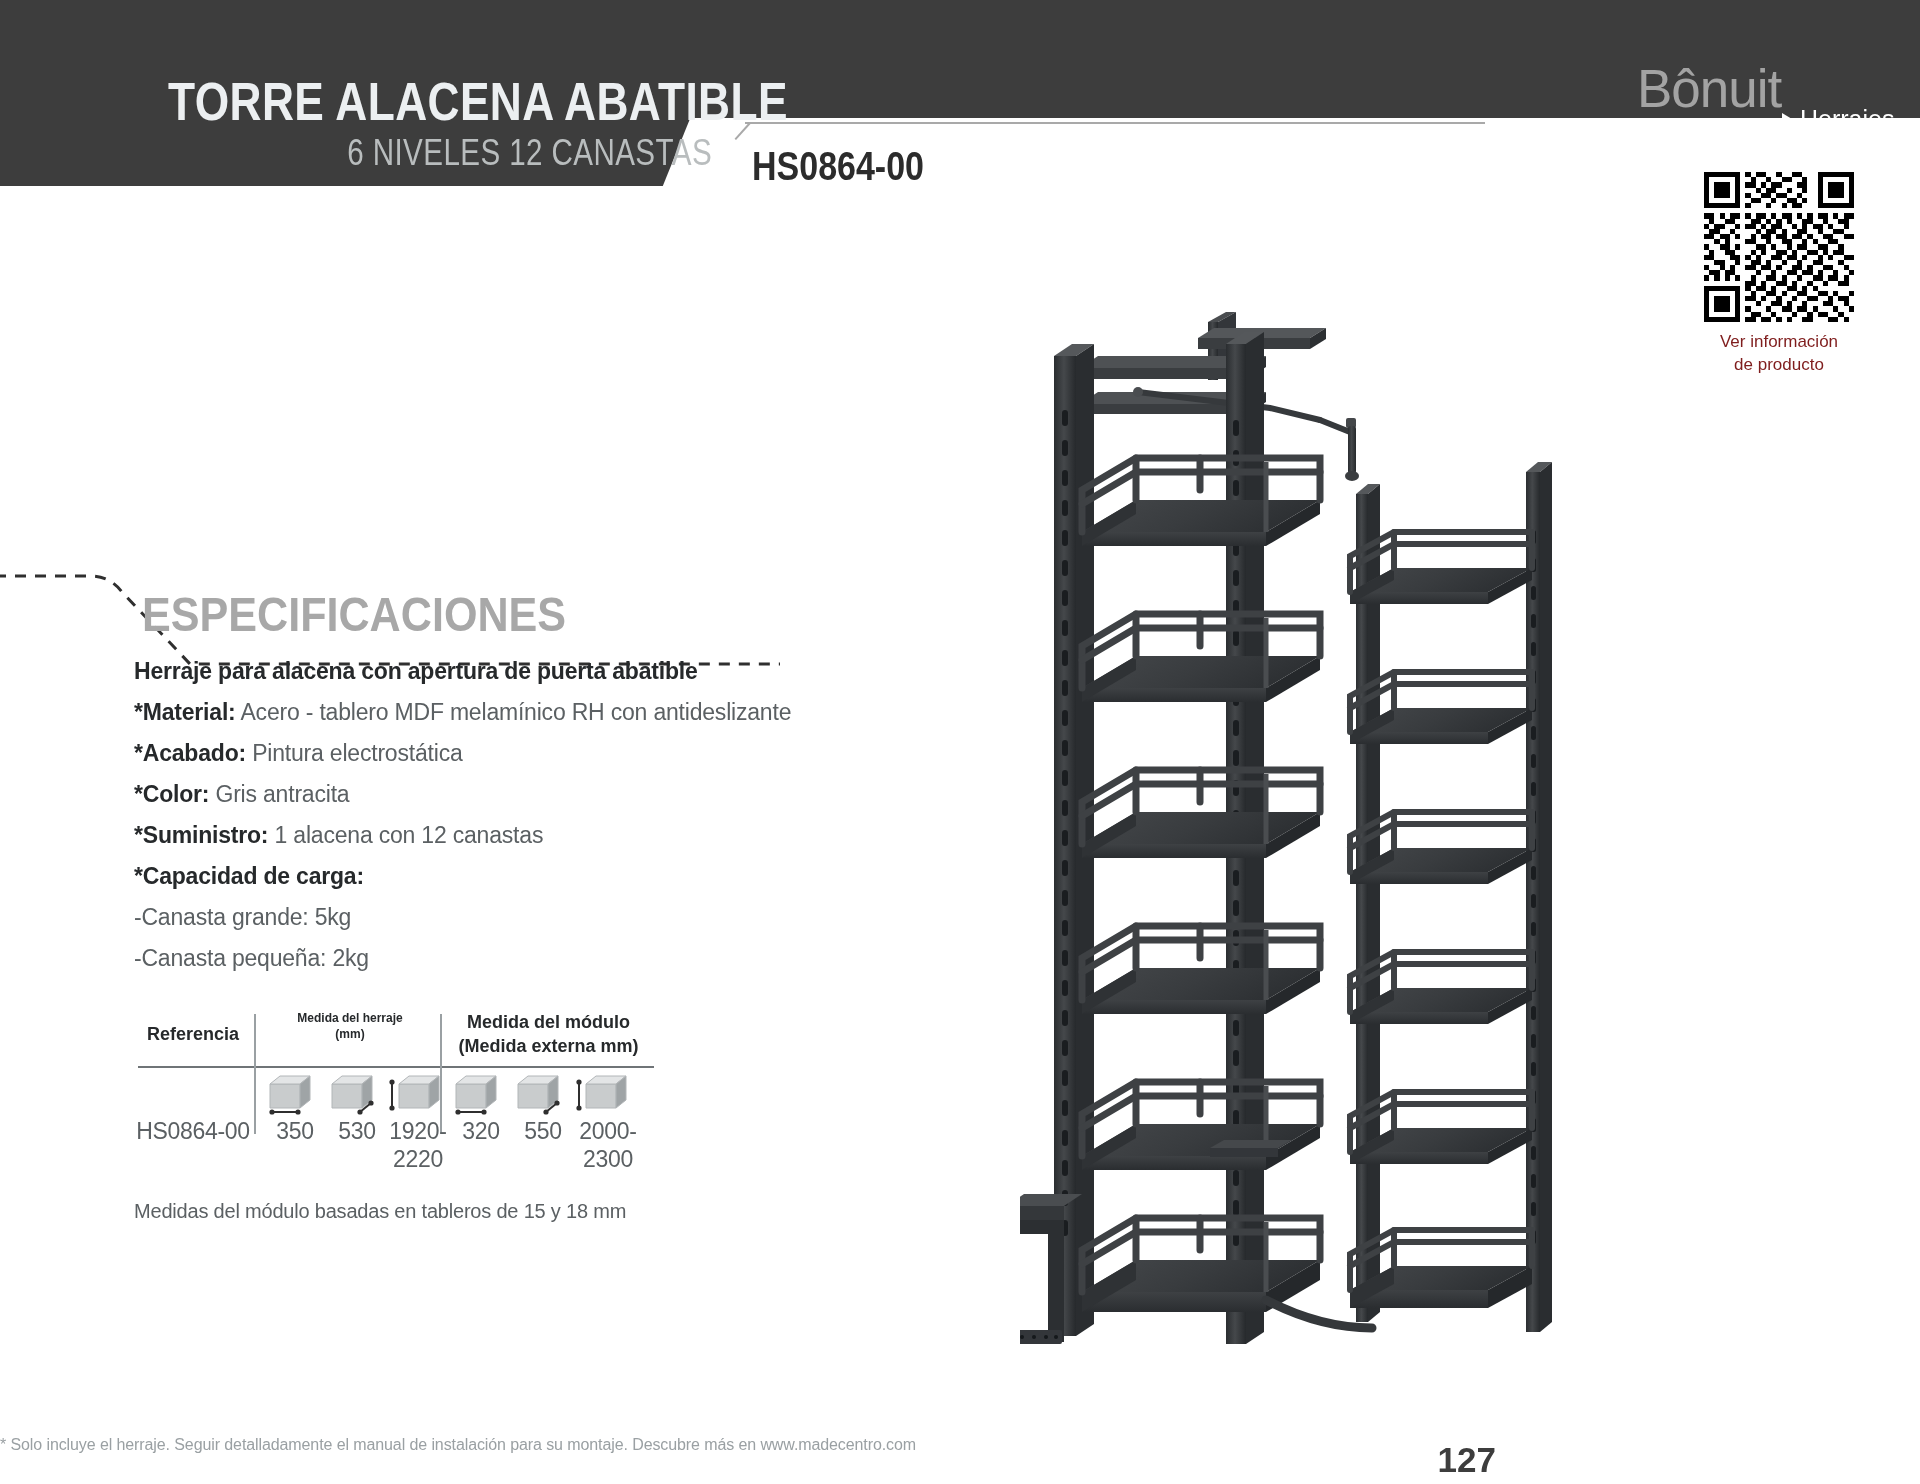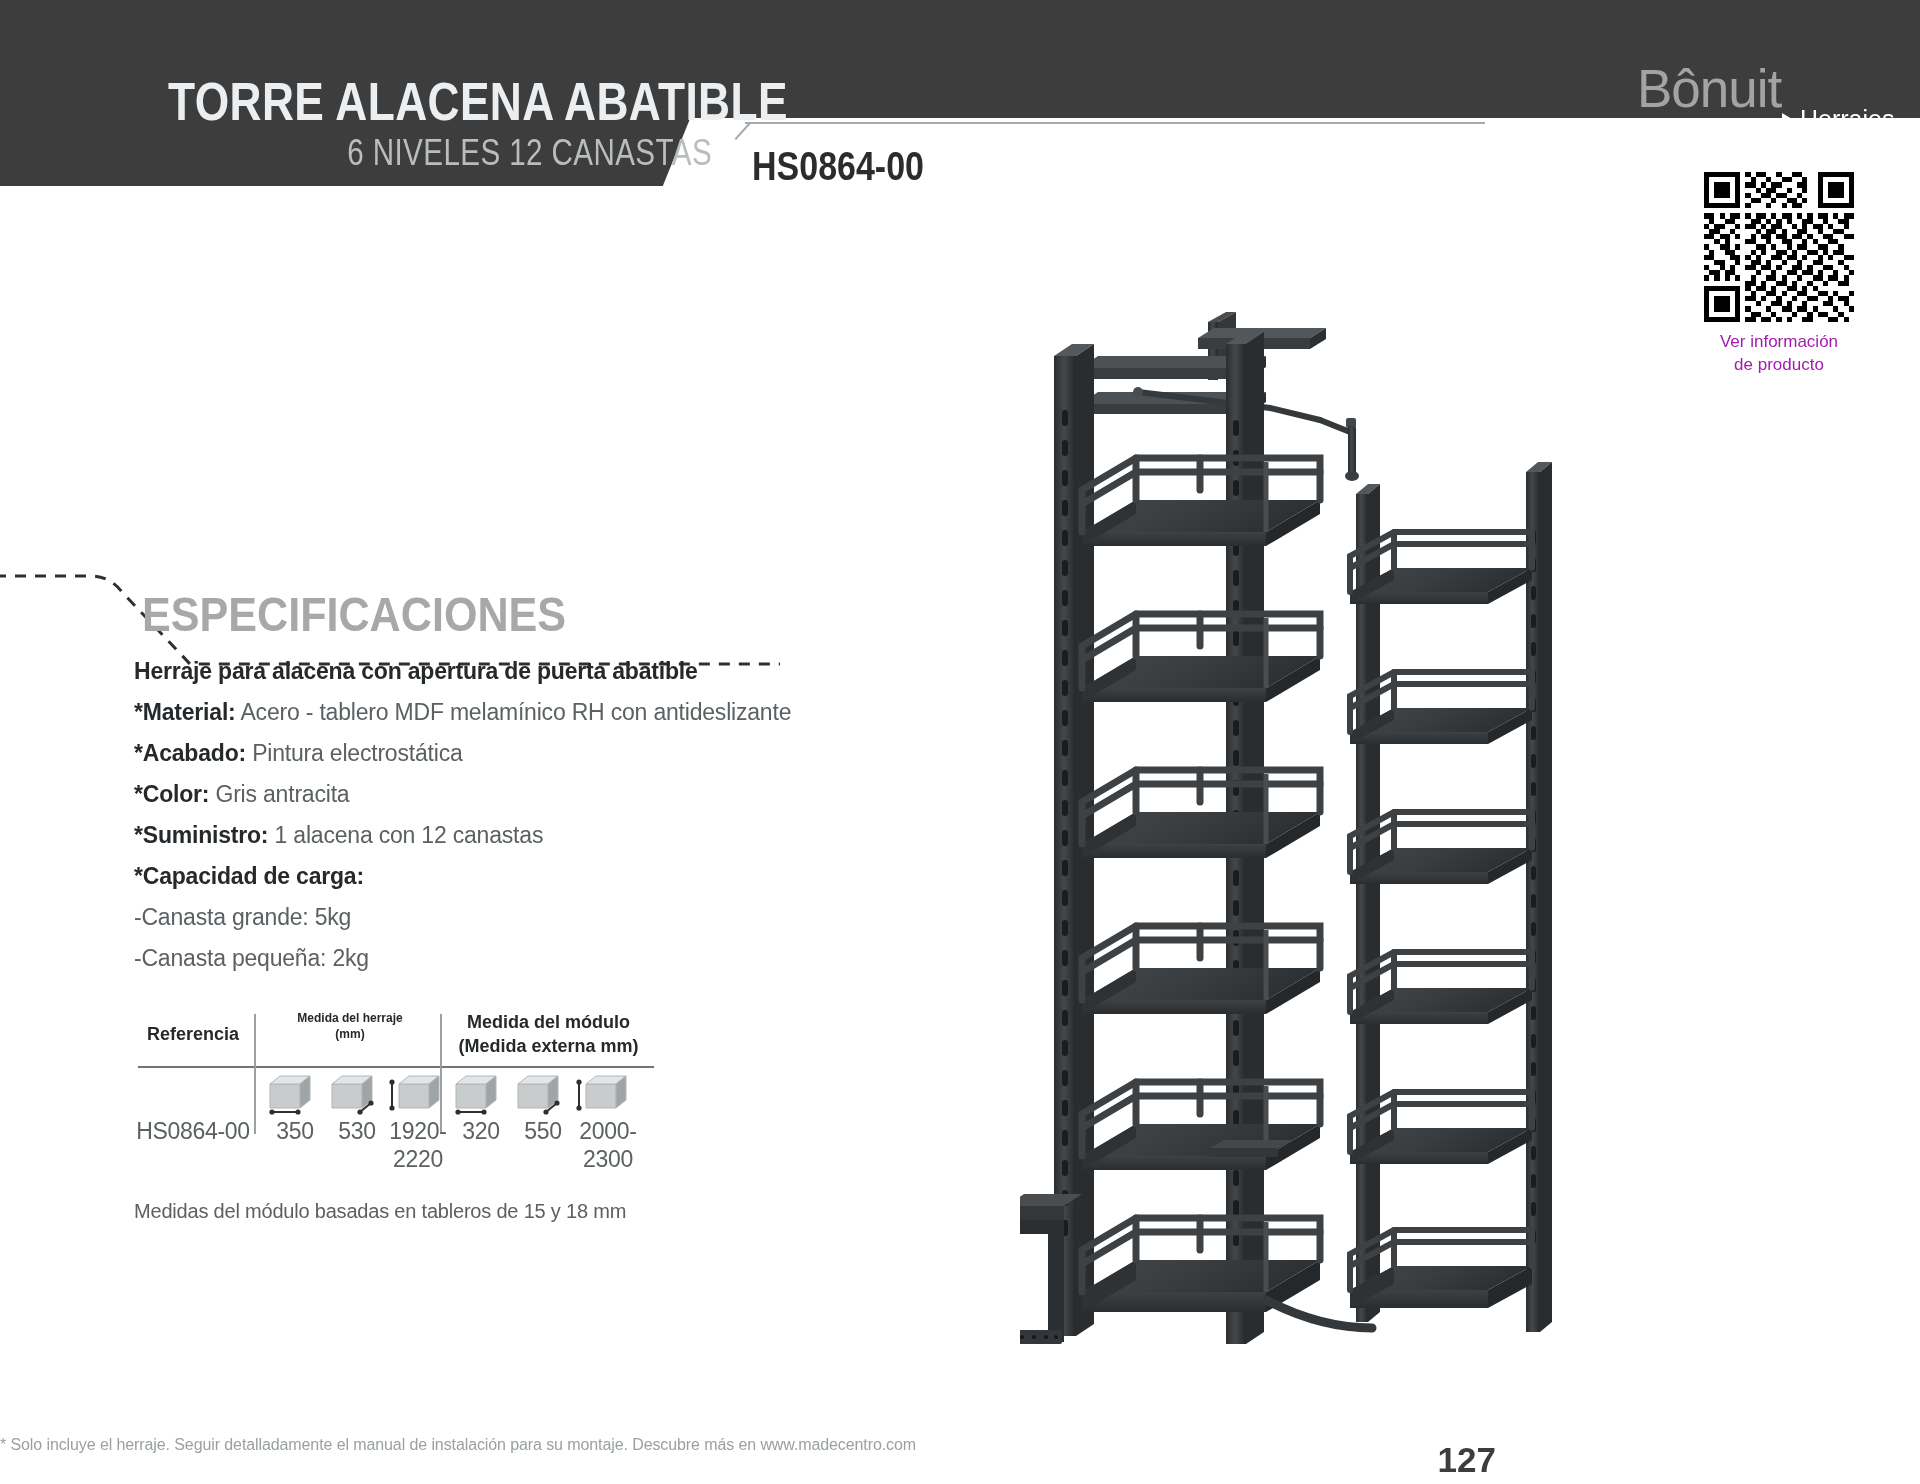--- a/index.html
+++ b/index.html
@@ -97,21 +97,21 @@
     position:absolute; left:180px; top:43px;
     font-family:"Liberation Sans", sans-serif;
     font-size:25px; font-weight:400; color:#ffffff; white-space:nowrap;
   }
 
   
   .qr-block{ position:absolute; left:1694px; top:172px; width:170px; }
   .qr-code{ width:150px; height:150px; margin:0 auto; display:block; }
   .qr-caption{
     margin-top:9px; text-align:center;
-    font-size:17px; color:#a21caf; line-height:1.35;
+    font-size:17px; color:#7f1d1d; line-height:1.35;
     font-family:"Liberation Sans",sans-serif;
   }
 
   
   .dash-connector{ position:absolute; left:0px; top:548px; width:780px; height:120px; }
 
   
   .spec-head{
     position:absolute; left:142px; top:586px;
     font-family:"Liberation Sans Narrow","Liberation Sans",sans-serif;

